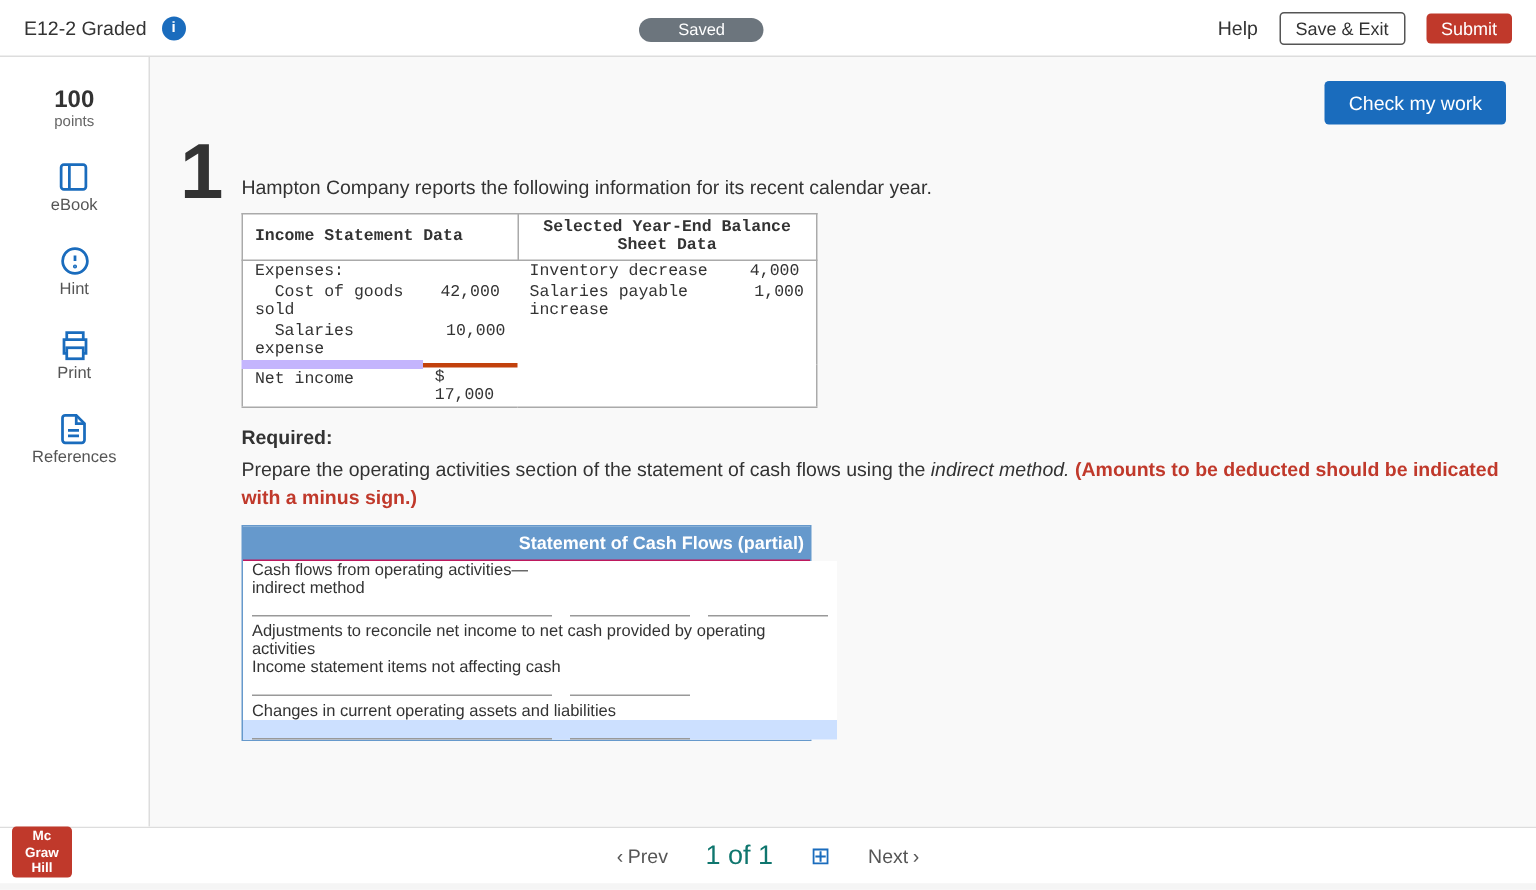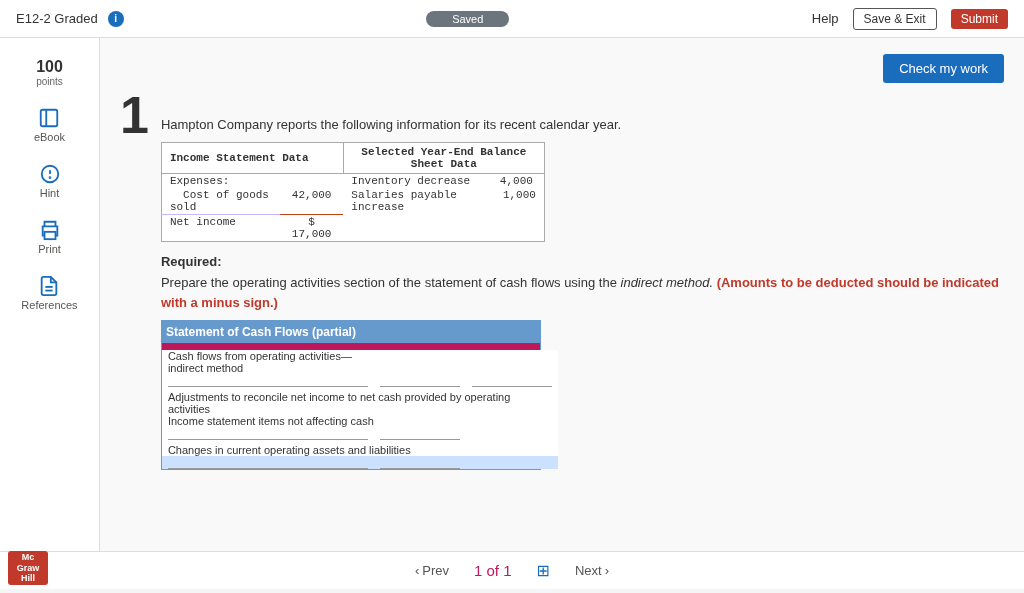--- a/index.html
+++ b/index.html
@@ -70,43 +70,43 @@
 
     
     .required-label { font-weight: bold; margin-bottom: 4px; font-size: 13px; }
     .required-desc { font-size: 13px; margin-bottom: 8px; line-height: 1.5; }
     .required-desc em { font-style: italic; }
     .required-desc strong { color: #c0392b; }
 
     
     .cf-table-wrap { border: 1px solid #6699cc; width: 380px; }
     .cf-title {
-      background: #6699cc; color: #fff; text-align: left; font-size: 12px;
-      font-weight: bold; padding: 4px; border-bottom: 7px solid #be185d;
+      background: #6699cc; color: #fff; text-align: right; font-size: 12px;
+      font-weight: bold; padding: 4px; border-bottom: 1px solid #be185d;
     }
     .cf-table { width: 100%; border-collapse: collapse; font-size: 11px; background: #fff; }
     .cf-table td { padding: 0 6px; border: none; }
     .cf-input {
       width: 80px; border: none; border-bottom: 1px solid #999; background: transparent;
       font-size: 11px; text-align: right; outline: none;
     }
     .cf-label-col { width: 280px; }
     .cf-val-col { width: 50px; text-align: right; }
     .cf-val-col2 { width: 50px; text-align: right; }
 
     
     .bottom-bar {
       height: 38px; background: #fff; border-top: 1px solid #ddd;
       display: flex; align-items: center; justify-content: center; gap: 25px;
     }
     .nav-btn {
       background: none; border: none; cursor: pointer; color: #555; font-size: 13px;
       display: flex; align-items: center; gap: 3px;
     }
-    .page-info { font-size: 15px; color: #be185d; }
+    .page-info { font-size: 18px; color: #0f766e; }
     .grid-icon { font-size: 16px; color: #1a6cbd; cursor: pointer; }
 
     
     .mcgraw-logo {
       position: absolute; bottom: 8px; left: 8px;
       background: #c0392b; color: #fff; font-size: 9px; font-weight: bold;
       width: 40px; height: 34px; display: flex; flex-direction: column;
       align-items: center; justify-content: center; border-radius: 3px; line-height: 1.2;
     }
 
@@ -199,23 +199,29 @@
                 <td></td>
                 <td>Inventory decrease</td>
                 <td style="">4,000</td>
               </tr>
               <tr>
                 <td>&nbsp;&nbsp;Cost of goods sold</td>
                 <td style="text-align:center;">42,000</td>
                 <td>Salaries payable increase</td>
                 <td style="text-align:right;">1,000</td>
               </tr>
+              <tr>
+                <td>&nbsp;&nbsp;Salaries expense</td>
+                <td style="text-align:right;">10,000</td>
+                <td></td>
+                <td></td>
+              </tr>
               <tr class="bottom-border">
-                <td style="border-top:1px solid #c4b5fd;">Net income</td>
-                <td style="text-align:center; border-top:1px solid #c2410c;">$ 17,000</td>
+                <td style="border-top:6px solid #c4b5fd;">Net income</td>
+                <td style="text-align:left; border-top:3px solid #c2410c;">$ 17,000</td>
                 <td></td>
                 <td></td>
               </tr>
             </tbody>
           </table>
         </div>
 
         <p class="required-label">Required:</p>
         <p class="required-desc">
           Prepare the operating activities section of the statement of cash flows using the <em>indirect method.</em> <strong>(Amounts to be deducted should be indicated with a minus sign.)</strong>

